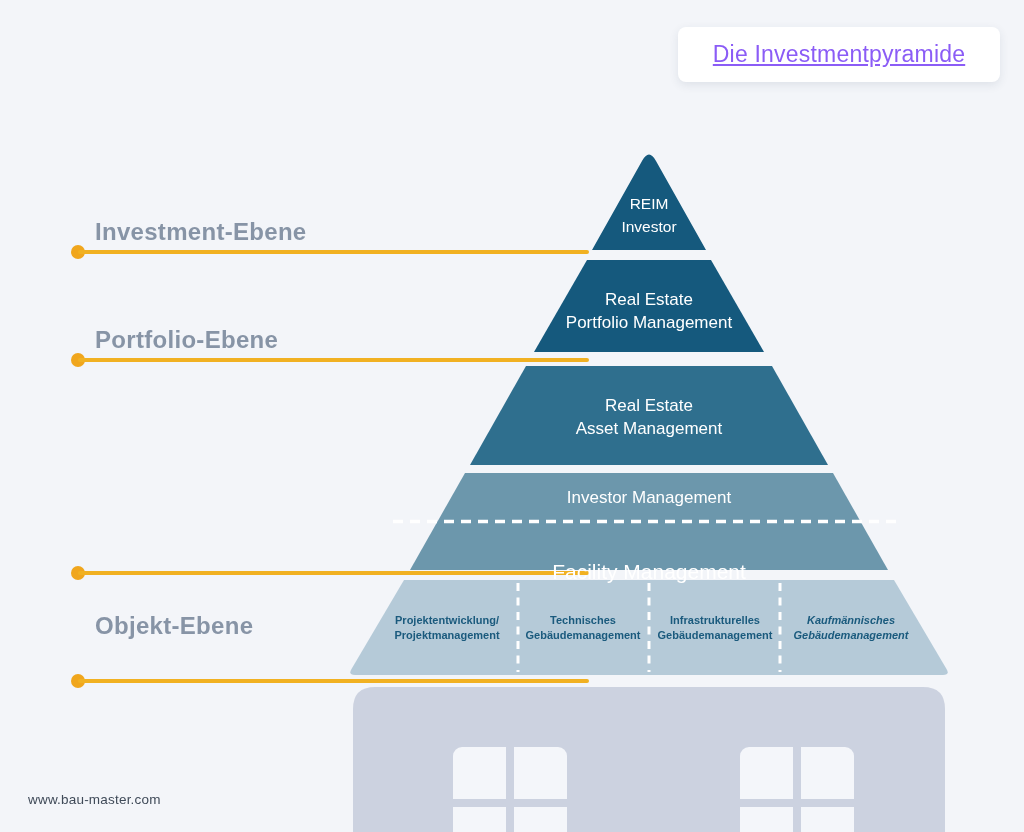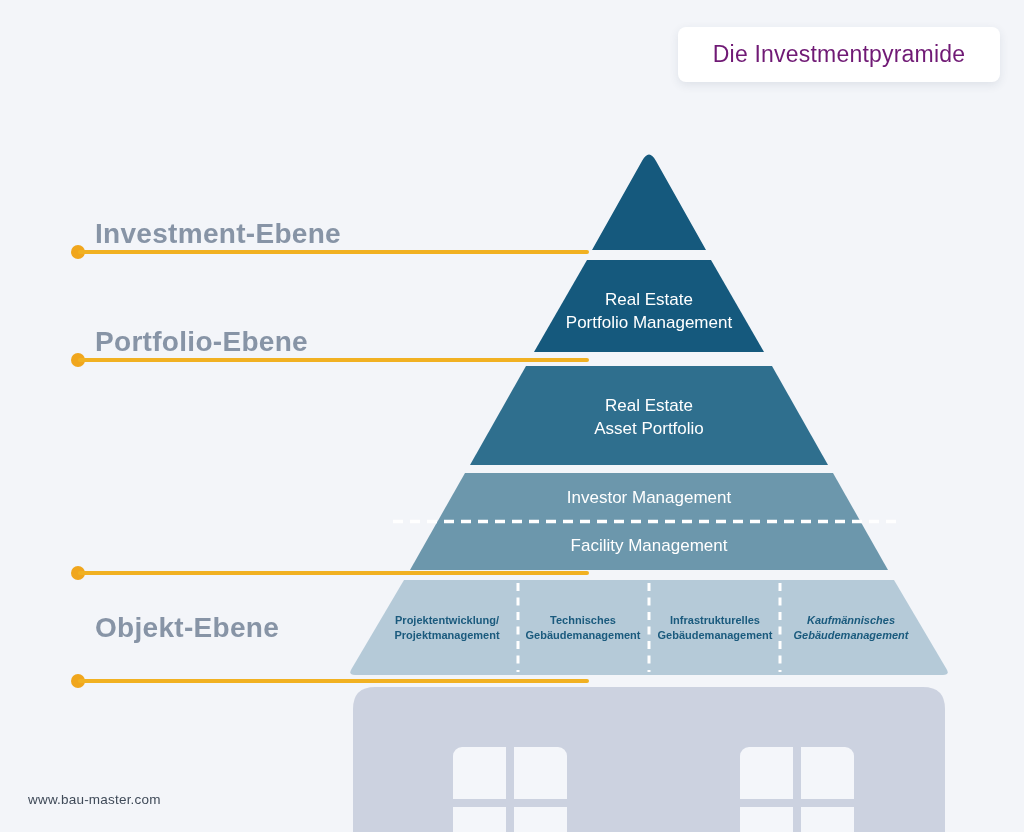--- a/index.html
+++ b/index.html
@@ -13,26 +13,26 @@
   .stage svg { position:absolute; left:0; top:0; }
 
   
   .title-card {
     position:absolute; left:678px; top:27px; width:322px; height:55px;
     background:#FFFFFF; border-radius:8px;
     box-shadow:0 3px 10px rgba(40,60,90,0.10);
     display:flex; align-items:center; justify-content:center;
   }
   .title-card .title-text {
-    font-size:23px; font-weight:500; color:#701a75; letter-spacing:0.2px;
+    font-size:23px; font-weight:500; color:#8b5cf6; letter-spacing:0.2px;text-decoration:underline;
   }
 
   
   .level-label {
-    position:absolute; left:95px; font-size:28px; font-weight:700;
+    position:absolute; left:95px; font-size:24px; font-weight:700;
     color:#8794A6; letter-spacing:0.3px; white-space:nowrap;
   }
   .level-line {
     position:absolute; left:78px; width:511px; height:4px;
     background:#F1B122; border-radius:2px;
   }
   .level-dot {
     position:absolute; left:71px; width:14px; height:14px;
     border-radius:50%; background:#F0A61D;
   }
@@ -43,21 +43,21 @@
 
   
   .tier-text {
     position:absolute; text-align:center; color:#FFFFFF;
     font-weight:500; white-space:nowrap;
   }
   .tier-1 { left:549px; top:192px;  width:200px; font-size:15.5px; line-height:23px; }
   .tier-2 { left:499px; top:288px;  width:300px; font-size:17px;   line-height:23px; }
   .tier-3 { left:449px; top:394px;  width:400px; font-size:17px;   line-height:23px; }
   .tier-4a{ left:449px; top:487px;  width:400px; font-size:17px;   line-height:22px; }
-  .tier-4b{ left:449px; top:535px;  width:400px; font-size:17px;   line-height:22px; }
+  .tier-4b{ left:449px; top:561px;  width:400px; font-size:21px;   line-height:22px; }
 
   .segment-text {
     position:absolute; top:613px; width:140px; text-align:center;
     font-size:11px; line-height:15px; font-weight:600; color:#1A5A7D;
   }
   .seg-1 { left:377px; } .seg-2 { left:513px; } .seg-3 { left:645px; } .seg-4 { left:781px;font-style:italic; }
 
   
   .footer-url {
     position:absolute; left:28px; top:792px;
@@ -110,29 +110,33 @@
   <div class="level-dot dot-2"></div>
   <div class="level-line line-2"></div>
 
   <div class="level-dot dot-3"></div>
   <div class="level-line line-3"></div>
 
   <div class="level-label lbl-4">Objekt-Ebene</div>
   <div class="level-dot dot-4"></div>
   <div class="level-line line-4"></div>
 
+  <div class="tier-text tier-1">
+    <div>REIM</div>
+    <div>Investor</div>
+  </div>
 
   <div class="tier-text tier-2">
     <div>Real Estate</div>
     <div>Portfolio Management</div>
   </div>
 
   <div class="tier-text tier-3">
     <div>Real Estate</div>
-    <div>Asset Portfolio</div>
+    <div>Asset Management</div>
   </div>
 
   <div class="tier-text tier-4a">Investor Management</div>
   <div class="tier-text tier-4b">Facility Management</div>
 
   <div class="segment-text seg-1">
     <div>Projektentwicklung/</div>
     <div>Projektmanagement</div>
   </div>
   <div class="segment-text seg-2">

